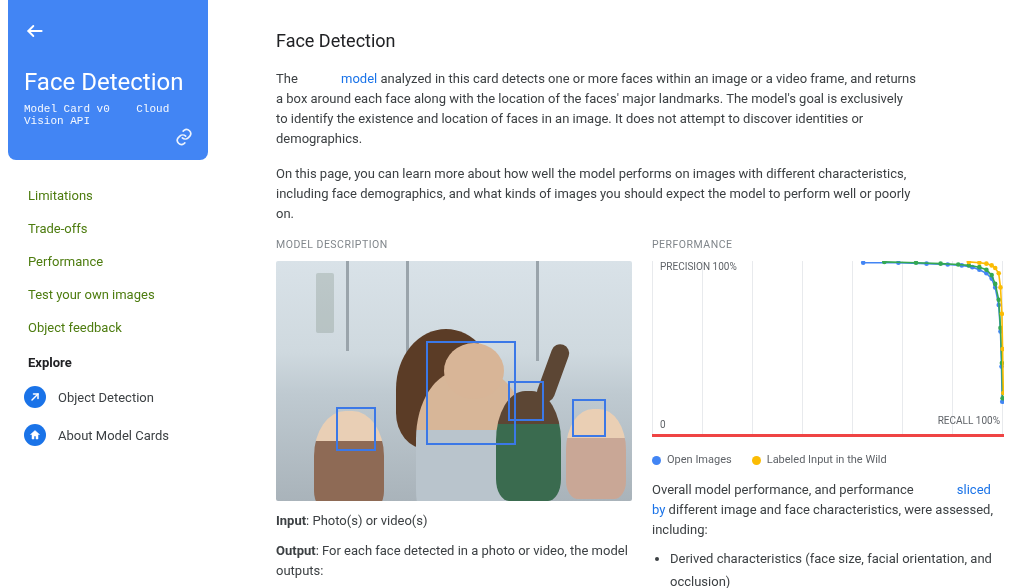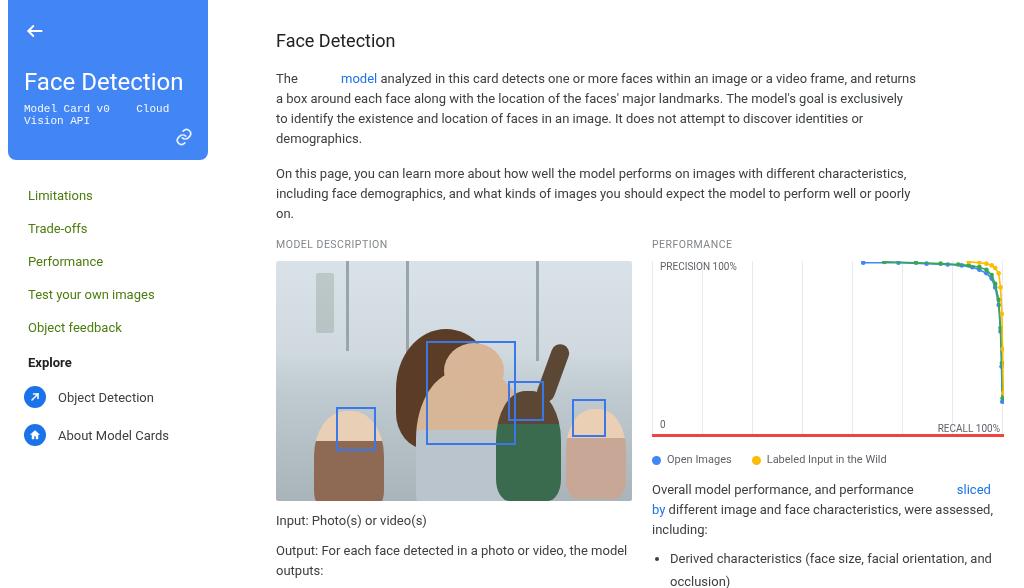--- a/index.html
+++ b/index.html
@@ -49,29 +49,29 @@
   .person.mid   { left:220px; top:130px; width:65px; height:110px; background: linear-gradient(180deg,#5c4634 0 30%, #3a6b4f 30%); border-radius:45% 45% 20% 20%; }
   .arm-up { position:absolute; left:268px; top:82px; width:18px; height:60px; background:#5c4634; transform:rotate(20deg); border-radius:10px; }
   .person.right { left:290px; top:148px; width:60px; height:90px; background: linear-gradient(180deg,#eacfb4 0 32%, #c9a796 32%); border-radius:45% 45% 20% 20%; }
   .facebox { position:absolute; border:2px solid #3b78e7; }
   .fb1 { left:150px; top:80px;  width:90px; height:104px; }
   .fb2 { left:60px;  top:146px; width:40px; height:44px; }
   .fb3 { left:232px; top:120px; width:36px; height:40px; }
   .fb4 { left:296px; top:138px; width:34px; height:38px; }
 
   .meta p { font-size:13px; line-height:1.55; margin-top:10px; }
-  .meta strong { font-weight:400;margin-top:12px; }
+  .meta strong { font-weight:700;margin-top:12px; }
 
   
   .chart { position:relative; width:352px; height:176px; border-bottom:3px solid #ef4444; }
   .chart .grid { position:absolute; inset:0; background-image: linear-gradient(to right,#e8eaed 1px, transparent 1px); background-size: 50px 100%; background-position: 0 0; }
   .axis-label { position:absolute; font-size:10px; color:#5f6368; }
   .axp { top:0; left:8px; }
   .ax0 { bottom:4px; left:8px; }
-  .axr { bottom:0; right:4px;padding-left:44px; }
+  .axr { bottom:8px; right:4px;padding-left:44px; }
   .chart svg { position:absolute; inset:0; }
   .legend { display:flex; gap:20px; margin-top:16px; font-size:11px; color:#5f6368; align-items:center; flex-wrap:wrap; }
   .dot { width:9px; height:9px; border-radius:50%; display:inline-block; margin-right:6px; vertical-align:middle; }
   .dot.b { background:#4285f4; } .dot.g { background:#34a853; } .dot.y { background:#fbbc04; }
 
   .perf-body p { font-size:13px; line-height:1.55; margin-top:14px; }
   .perf-body ul { margin: 8px 0 0 18px; }
   .perf-body li { font-size:13px; line-height:1.7; list-style:disc; }
 </style>
 </head>

